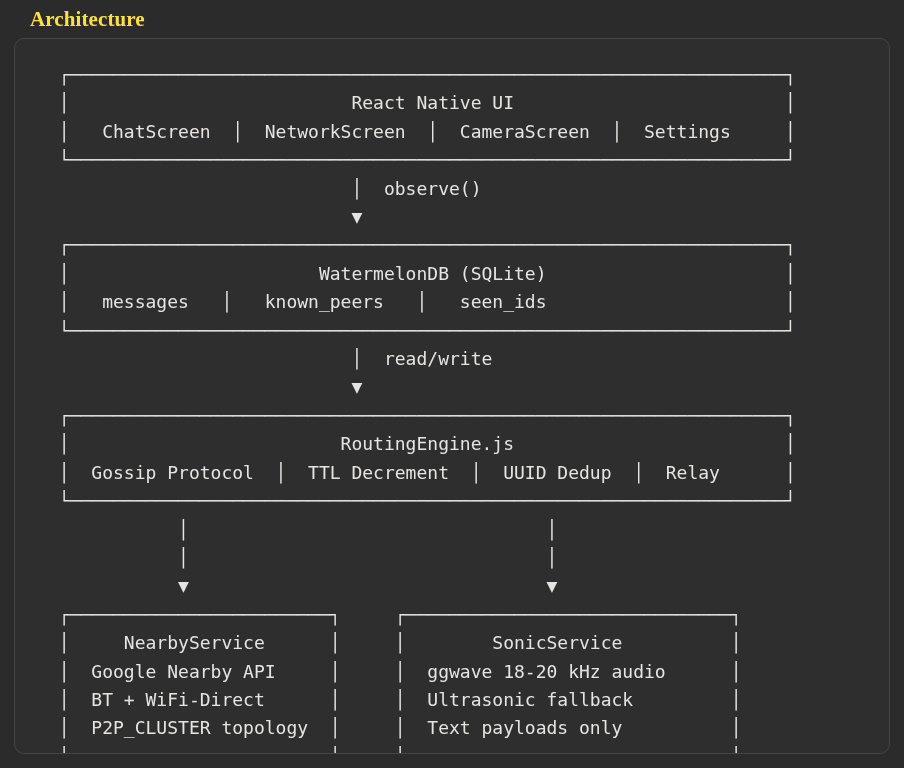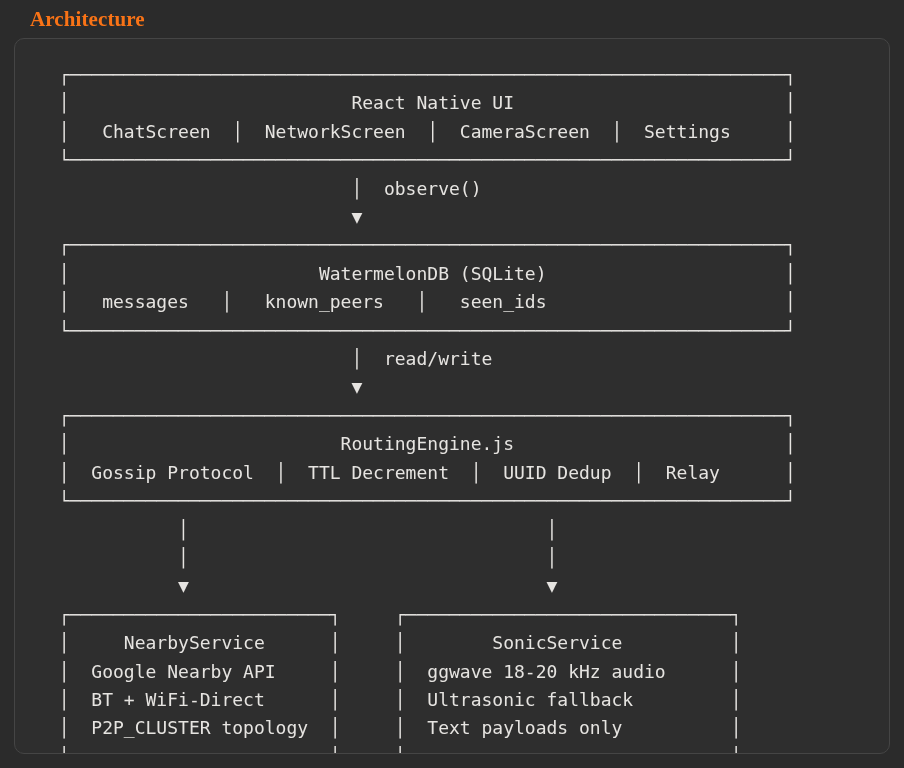--- a/index.html
+++ b/index.html
@@ -18,21 +18,21 @@
     width: 904px;
     height: 768px;
     box-sizing: border-box;
     padding: 0;
     position: relative;
   }
   .page-title {
     font-family: "Liberation Serif", serif;
     font-weight: 700;
     font-size: 21px;
-    color: #f97316;
+    color: #fde047;
     letter-spacing: 0.1px;
     margin: 0;
     padding: 6px 0 0 30px;
     line-height: 26px;
   }
   .diagram-card {
     position: absolute;
     left: 14px;
     top: 38px;
     width: 876px;

